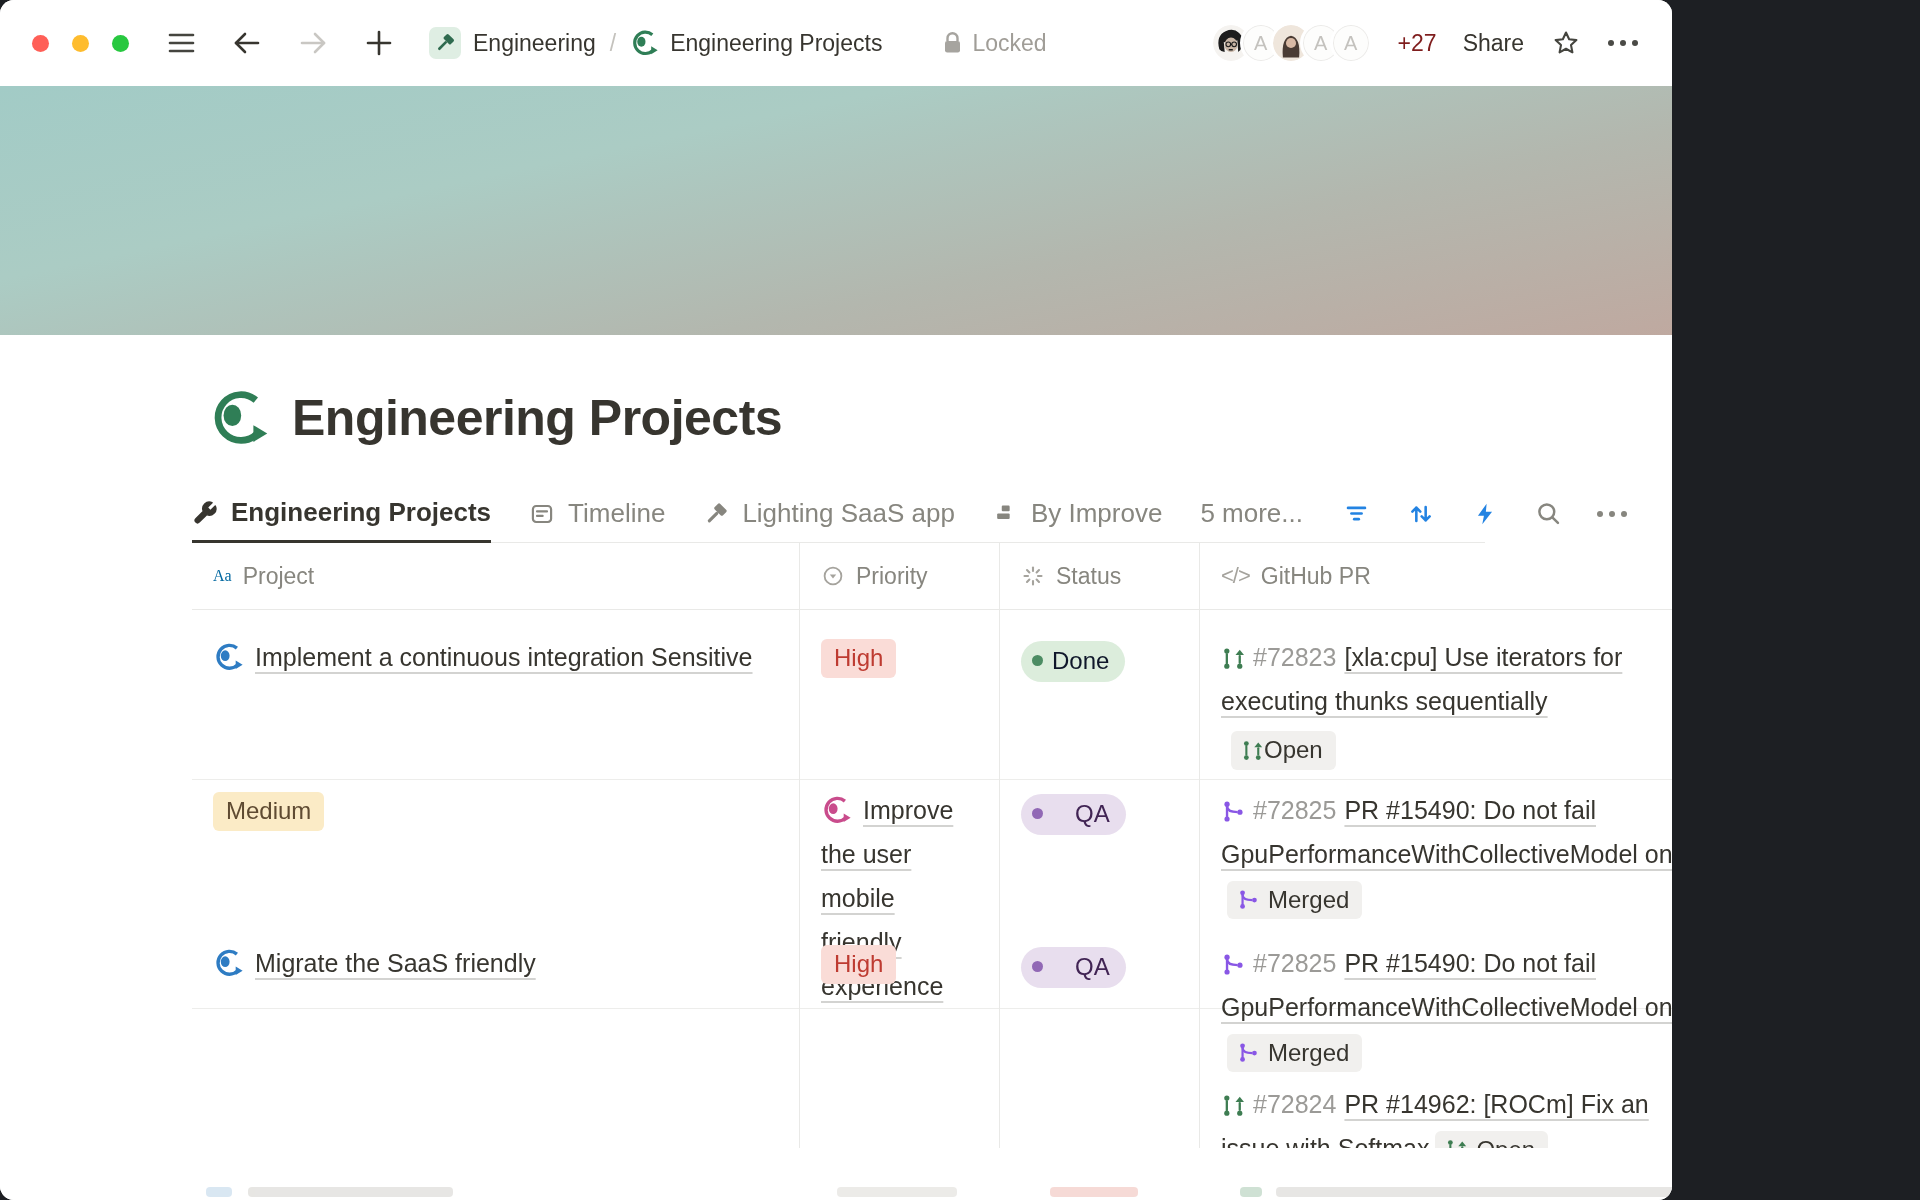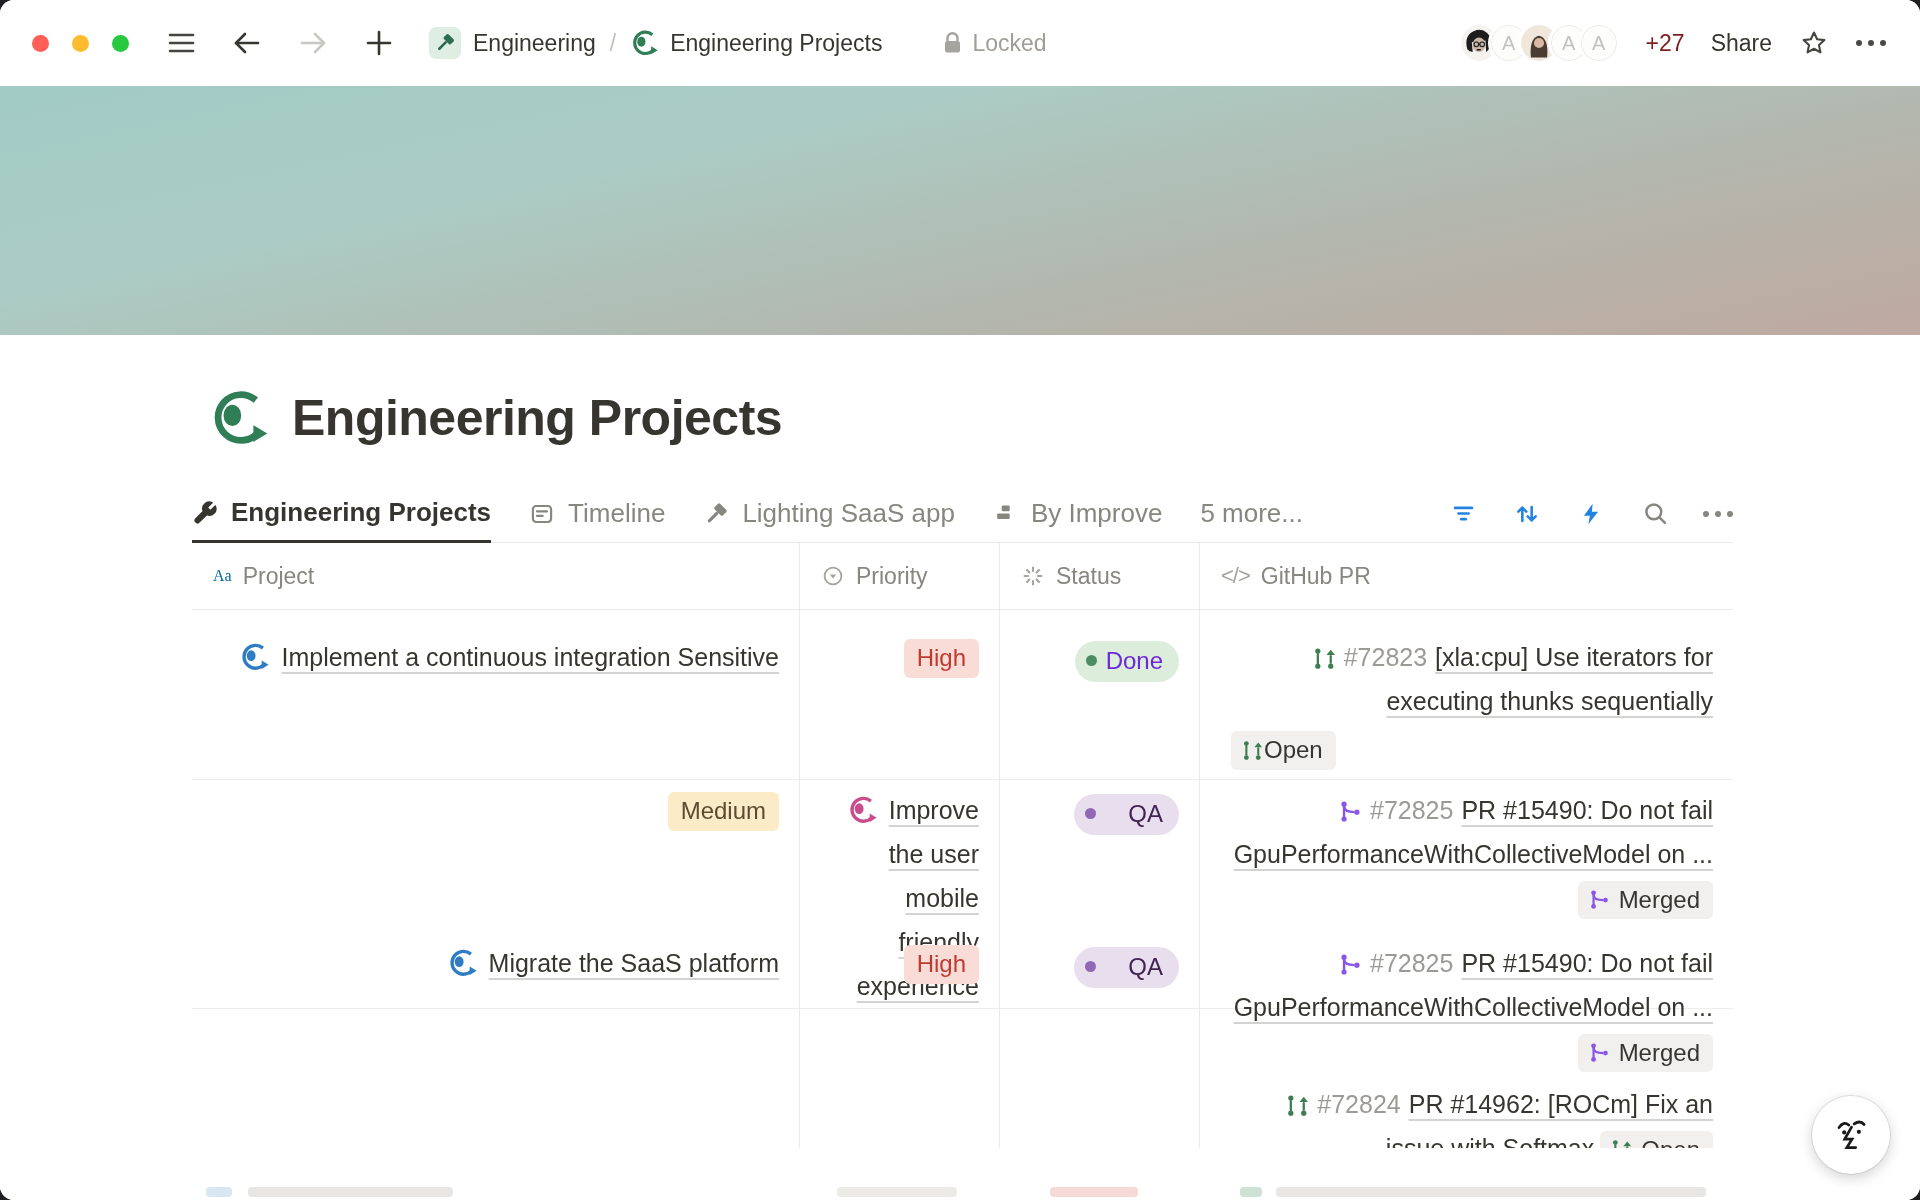--- a/index.html
+++ b/index.html
@@ -1,17 +1,17 @@
 <!DOCTYPE html>
 <html><head>
 <meta charset="utf-8">
 <style>
   * { margin:0; padding:0; box-sizing:border-box; }
   html,body { width:1920px; height:1200px; background:#1d1f23; font-family:"Liberation Sans","DejaVu Sans",sans-serif; }
-  .window { position:relative; width:1920px; height:1200px; background:#fff; border-radius:14px; overflow:hidden; color:#37352F;text-align:right; }
+  .window { position:relative; width:1672px; height:1200px; background:#fff; border-radius:14px; overflow:hidden; color:#37352F; }
 
   
   .toolbar { height:86px; display:flex; align-items:center; padding:0 34px 0 32px; background:#fff; font-size:23px; }
   .traffic { display:flex; gap:23px; margin-right:36px; }
   .light { width:17px; height:17px; border-radius:50%; }
   .tb-left { display:flex; align-items:center; gap:34px; }
   .icon-btn { display:flex; align-items:center; justify-content:center; width:32px; height:32px; }
   .crumb { display:flex; align-items:center; gap:12px; }
   .crumb-sq { width:32px; height:32px; border-radius:7px; background:#DFEEE3; display:flex; align-items:center; justify-content:center; color:#2F6B4F; }
   .crumb-label { color:#37352F; }
@@ -61,21 +61,21 @@
   .proj-cell { display:block; }
   .proj-icon { display:inline-block; vertical-align:-6px; width:30px; height:30px; margin-right:12px; }
   .ic-blue { color:#2E7CC3; } .ic-pink { color:#C94C8C; }
   .page-link { color:#37352F; text-decoration:underline; text-decoration-color:rgba(55,53,47,.22); text-decoration-thickness:2px; text-underline-offset:6px; cursor:pointer; }
 
   .chip { display:inline-flex; align-items:center; font-size:24px; line-height:1; padding:7px 13px 8px; border-radius:6px; white-space:nowrap; }
   .chip-high   { background:#FADCD7; color:#BE3B31; }
   .chip-medium { background:#FBEBC6; color:#5F4B32; }
   .pill { display:inline-flex; align-items:center; gap:9px; font-size:24px; line-height:1; padding:8px 16px 9px 11px; border-radius:999px; }
   .pill .dot { width:11px; height:11px; border-radius:50%; }
-  .pill-done { background:#DCEDDC; color:#6d28d9; } .pill-done .dot { background:#4C8C63; }
+  .pill-done { background:#DCEDDC; color:#0f172a; } .pill-done .dot { background:#4C8C63; }
   .pill-qa   { background:#E8DEEE; color:#412454;gap:32px; } .pill-qa .dot { background:#9168B5; }
 
   .pr-entry { margin-bottom:9px; }
   .pr-icon { display:inline-block; vertical-align:-5px; width:25px; height:25px; margin-right:7px; }
   .pr-open-c { color:#3E7D52; } .pr-merged-c { color:#8957E5; }
   .pr-number { color:#9B9A97; margin-right:8px; }
   .pr-chip { display:inline-flex; align-items:center; gap:8px; background:#F1F0EE; border-radius:6px; padding:5px 13px 6px 10px; font-size:24px; line-height:1.15; color:#37352F; font-weight:500; margin-left:6px; vertical-align:-4px; white-space:nowrap; }
   .pr-chip.block { display:table; margin:8px 0 0 10px; }
   .pr-chip .pr-icon { width:23px; height:23px; margin-right:0; vertical-align:-4px; }
 
@@ -412,21 +412,21 @@
                 <span>Merged</span>
               </span>
           </div>
         </div>
       </div>
 
       <div class="db-row r3">
         <div class="cell body-cell proj-cell">
           <span class="proj-icon ic-blue"><svg width="30" height="30" viewBox="0 0 32 32">
                 <use href="#sync-icon"></use>
-              </svg></span><span class="page-link">Migrate the SaaS platform</span>
+              </svg></span><span class="page-link">Migrate the SaaS friendly</span>
         </div>
         <div class="cell body-cell">
           <span class="chip chip-high">High</span>
         </div>
         <div class="cell body-cell">
           <span class="pill pill-qa">
               <span class="dot"></span>
               <span>QA</span>
             </span>
         </div>

